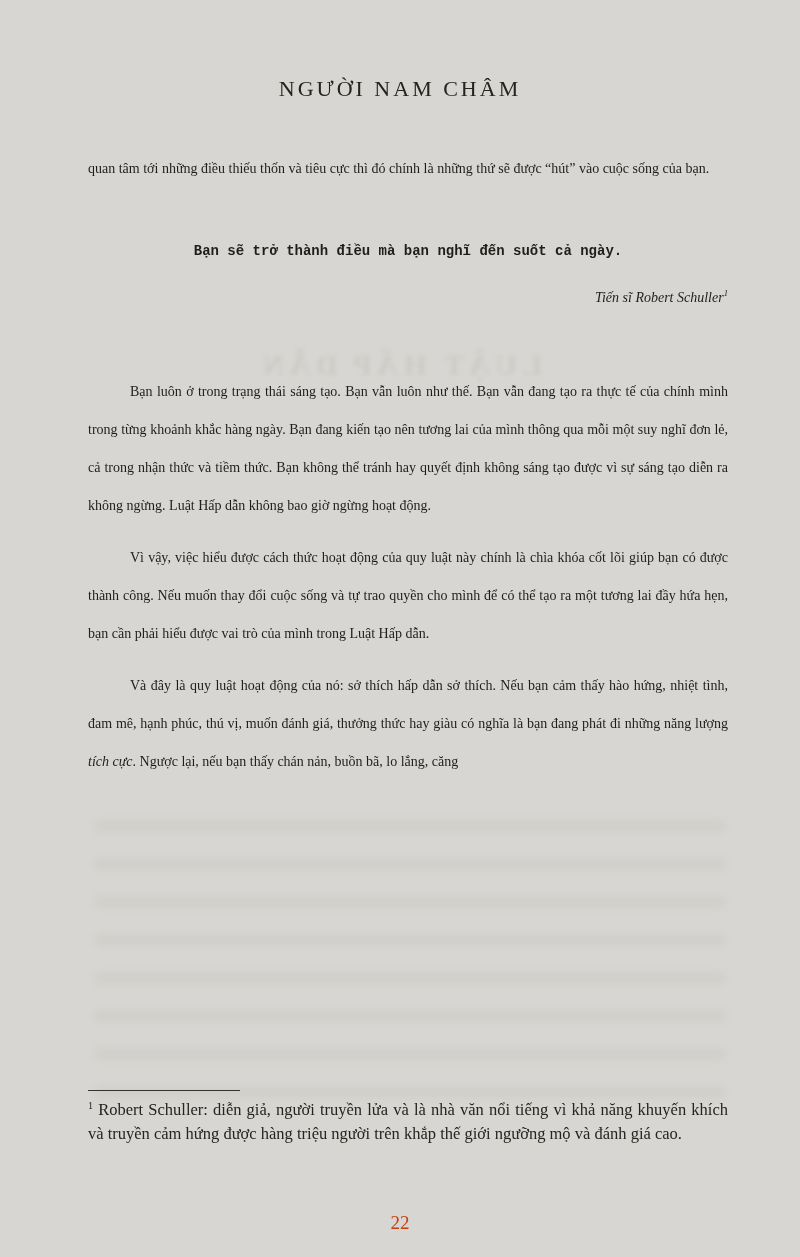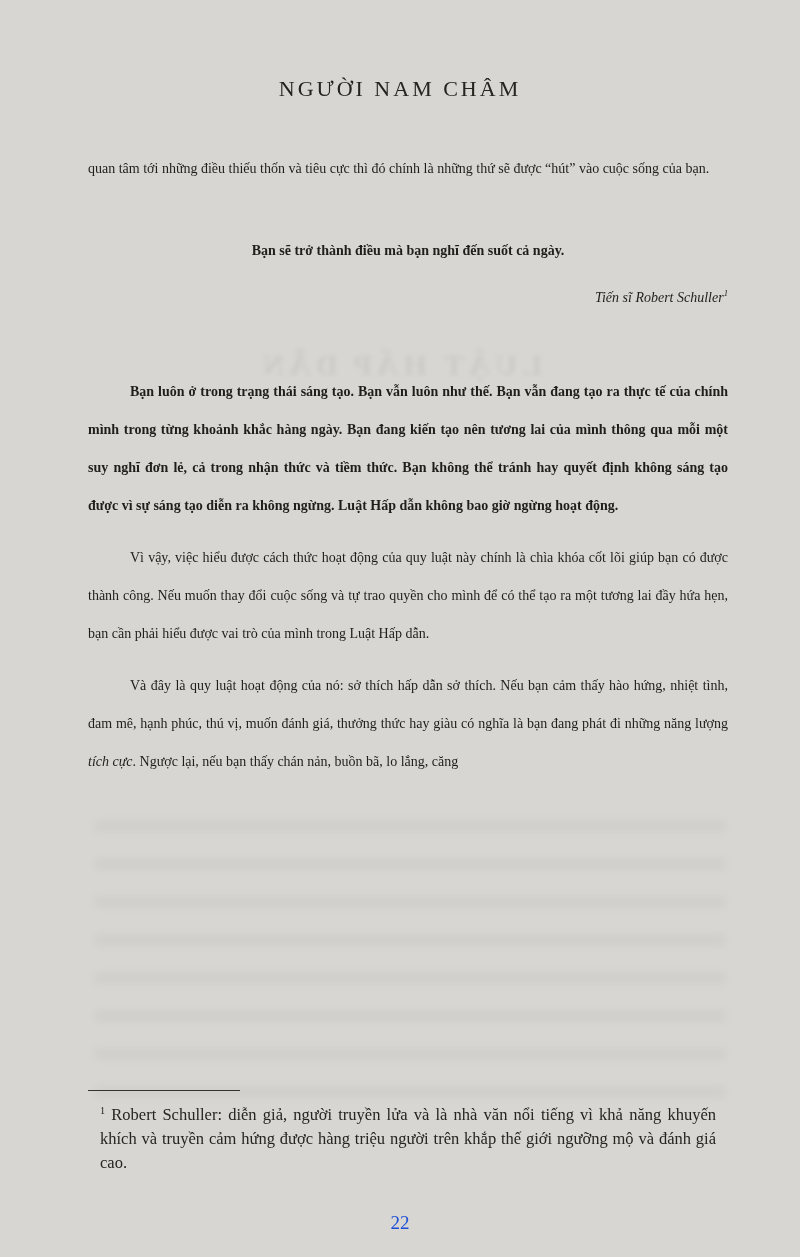--- a/index.html
+++ b/index.html
@@ -65,62 +65,63 @@
     font-size: 14px;
     line-height: 38px;
     text-align: justify;
   }
   .content p { margin: 0; }
   .opening { text-indent: 0; }
   .quote {
     margin-top: 44px !important;
     font-weight: bold;
     text-align: center;
+    font-family: Liberation Mono, monospace;
   }
   .attribution {
     margin-top: 9px !important;
     text-align: right;
     font-style: italic;
   }
   .body-para { text-indent: 42px; }
-  .para-1 { margin-top: 56px !important; font-weight: bold; }
+  .para-1 { margin-top: 56px !important; }
   .para-2 { margin-top: 14px !important; }
   .para-3 { margin-top: 14px !important; }
   sup {
     font-size: 0.62em;
     vertical-align: super;
     line-height: 0;
   }
   .footnote-block {
     position: absolute;
     left: 88px;
     right: 72px;
     top: 1090px;
   }
   .footnote-rule {
     width: 152px;
     border: 0;
     border-top: 1.5px solid #35332e;
     margin: 0 0 7px 0;
   }
   .footnote-text {
-    margin: 12px;
+    margin: 0;
     font-size: 16.5px;
     line-height: 24px;
     text-align: justify;
     color: #26241f;
   }
   .page-number {
     position: absolute;
     top: 1212px;
     left: 0;
     width: 100%;
     text-align: center;
     font-size: 19px;
-    color: #1d4ed8;
+    color: #c2410c;
   }
   em.inline-italic { font-style: italic; }
 </style>
 </head>
 <body>
 
 <div class="page">
 
   <div class="ghost">LUẬT HẤP DẪN</div>
   <div class="ghost-band"></div>

